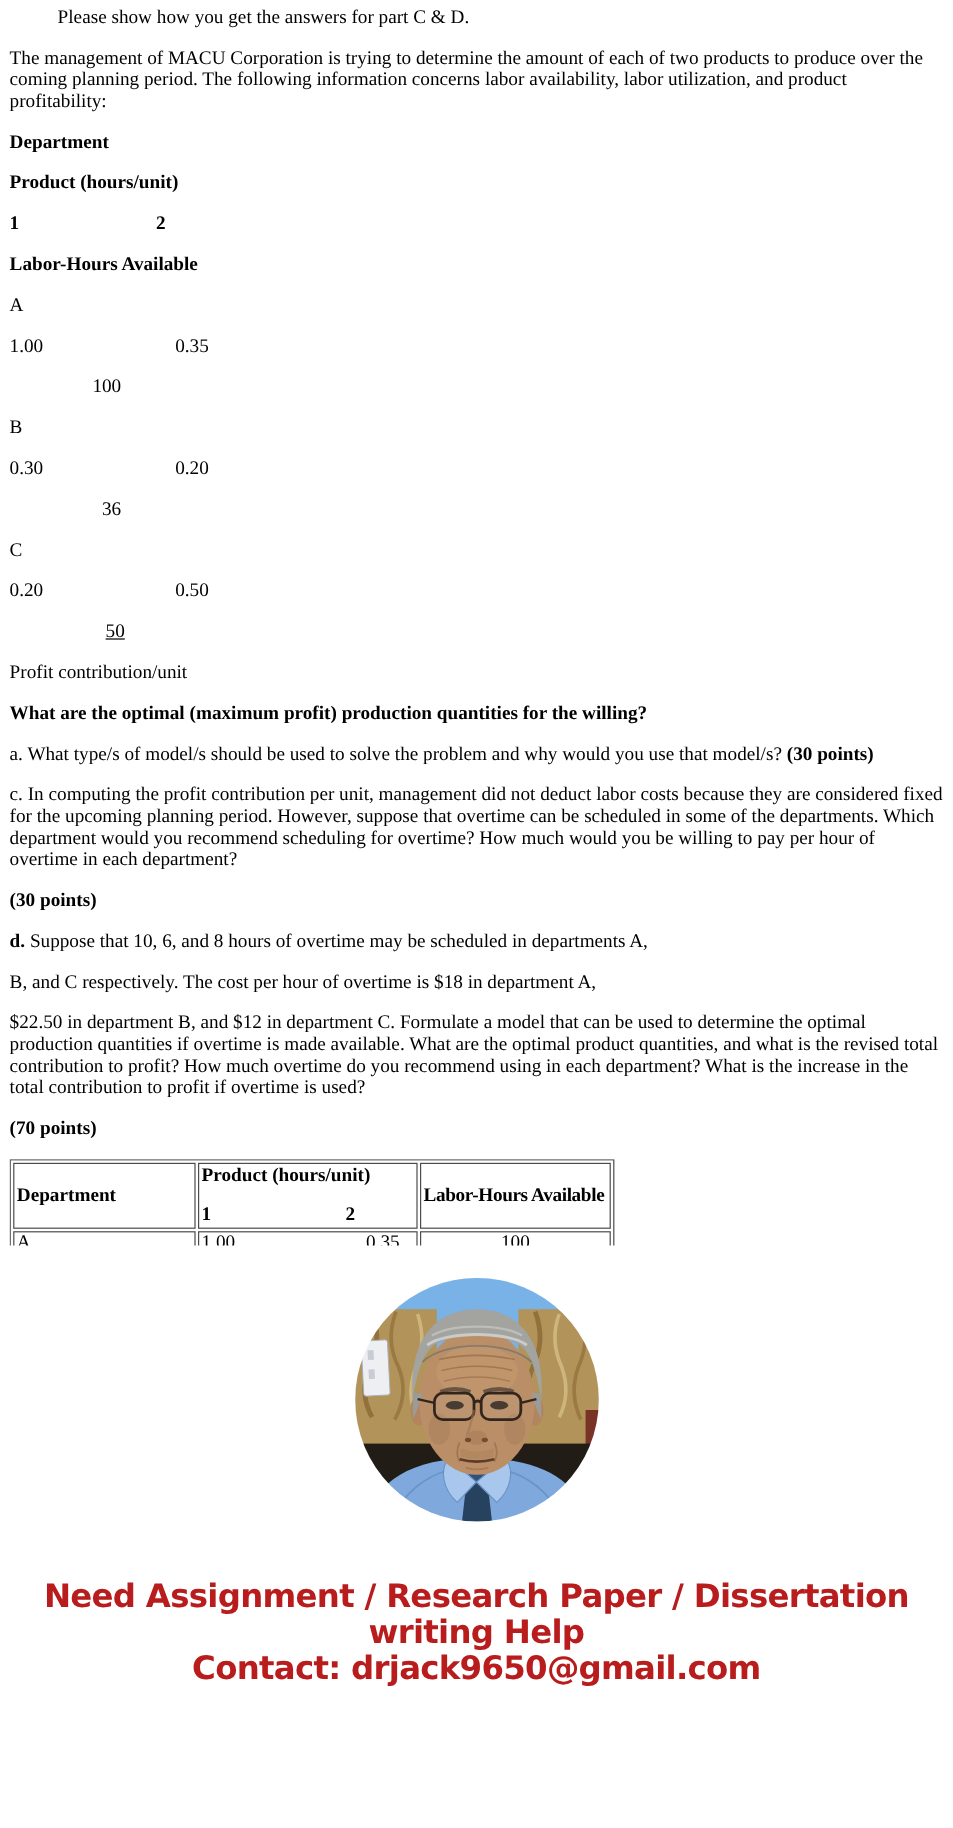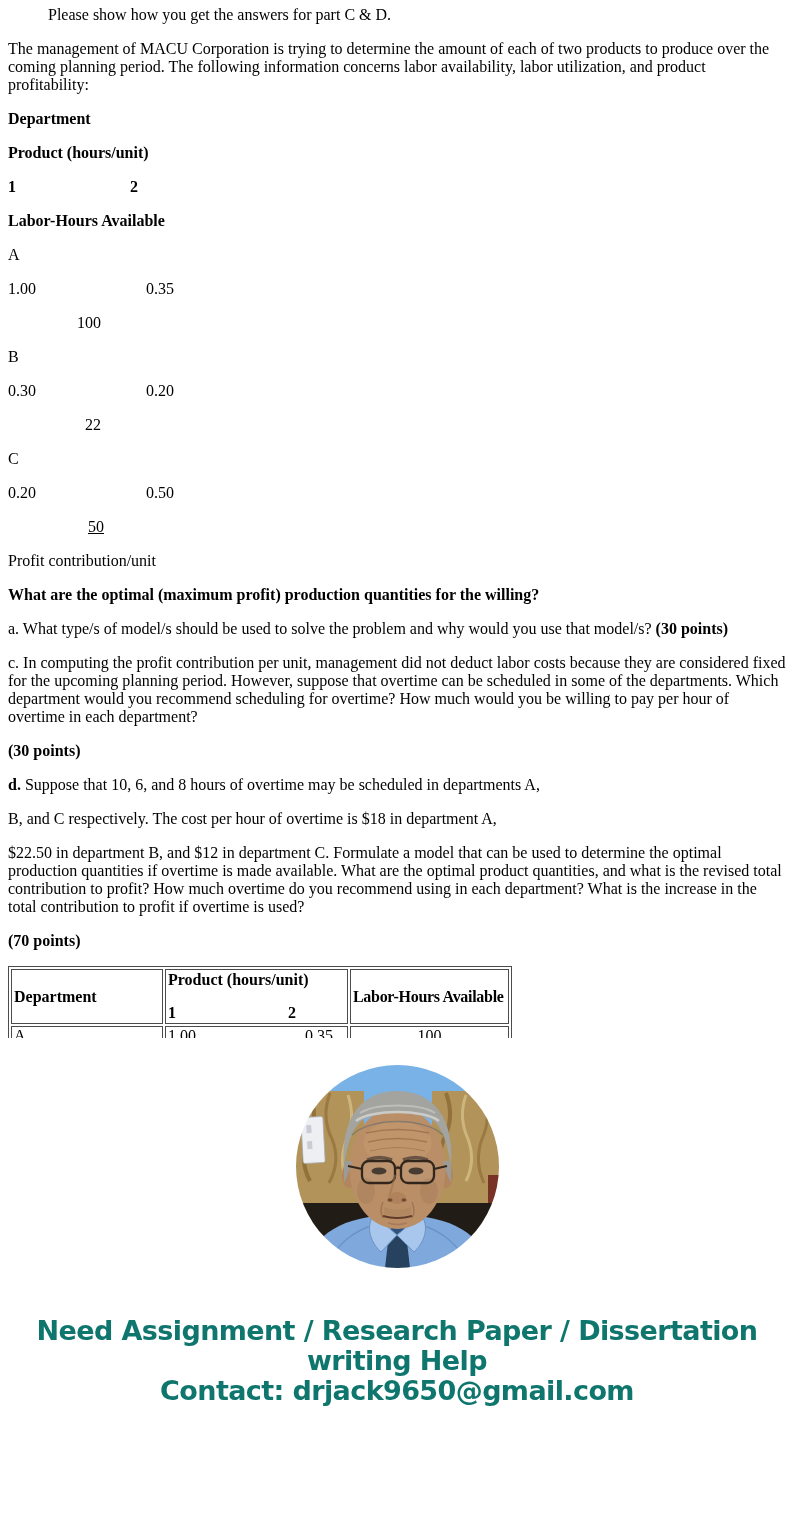--- a/index.html
+++ b/index.html
@@ -57,21 +57,21 @@
 
   
   .ad {
     margin-top: 48px;
     text-align: center;
     font-family: "DejaVu Sans", sans-serif;
     font-weight: bold;
     font-size: 27px;
     line-height: 30px;
     letter-spacing: -0.6px;
-    color: #0f766e;
+    color: #b91c1c;
   }
 </style>
 </head>
 <body>
 
 <main class="doc">
 
   <p>Please show how you get the answers for part C &amp; D.</p>
 
   <p>The management of MACU Corporation is trying to determine the amount of each of two products to produce over the coming planning period. The following information concerns labor availability, labor utilization, and product profitability:</p>
@@ -83,21 +83,21 @@
   <p class="b"><span class="c1">1</span><span>2</span></p>
 
   <p class="b">Labor-Hours Available</p>
 
   <p>A</p>
   <p><span class="c2">1.00</span><span>0.35</span></p>
   <p class="ind-100">100</p>
 
   <p>B</p>
   <p><span class="c2">0.30</span><span>0.20</span></p>
-  <p class="ind-36">22</p>
+  <p class="ind-36">36</p>
 
   <p>C</p>
   <p><span class="c2">0.20</span><span>0.50</span></p>
   <p class="ind-50">50</p>
 
   <p>Profit contribution/unit</p>
 
   <p class="b">What are the optimal (maximum profit) production quantities for the willing?</p>
 
   <p><span>a. What type/s of model/s should be used to solve the problem and why would you use that model/s?</span> <b>(30 points)</b></p>

